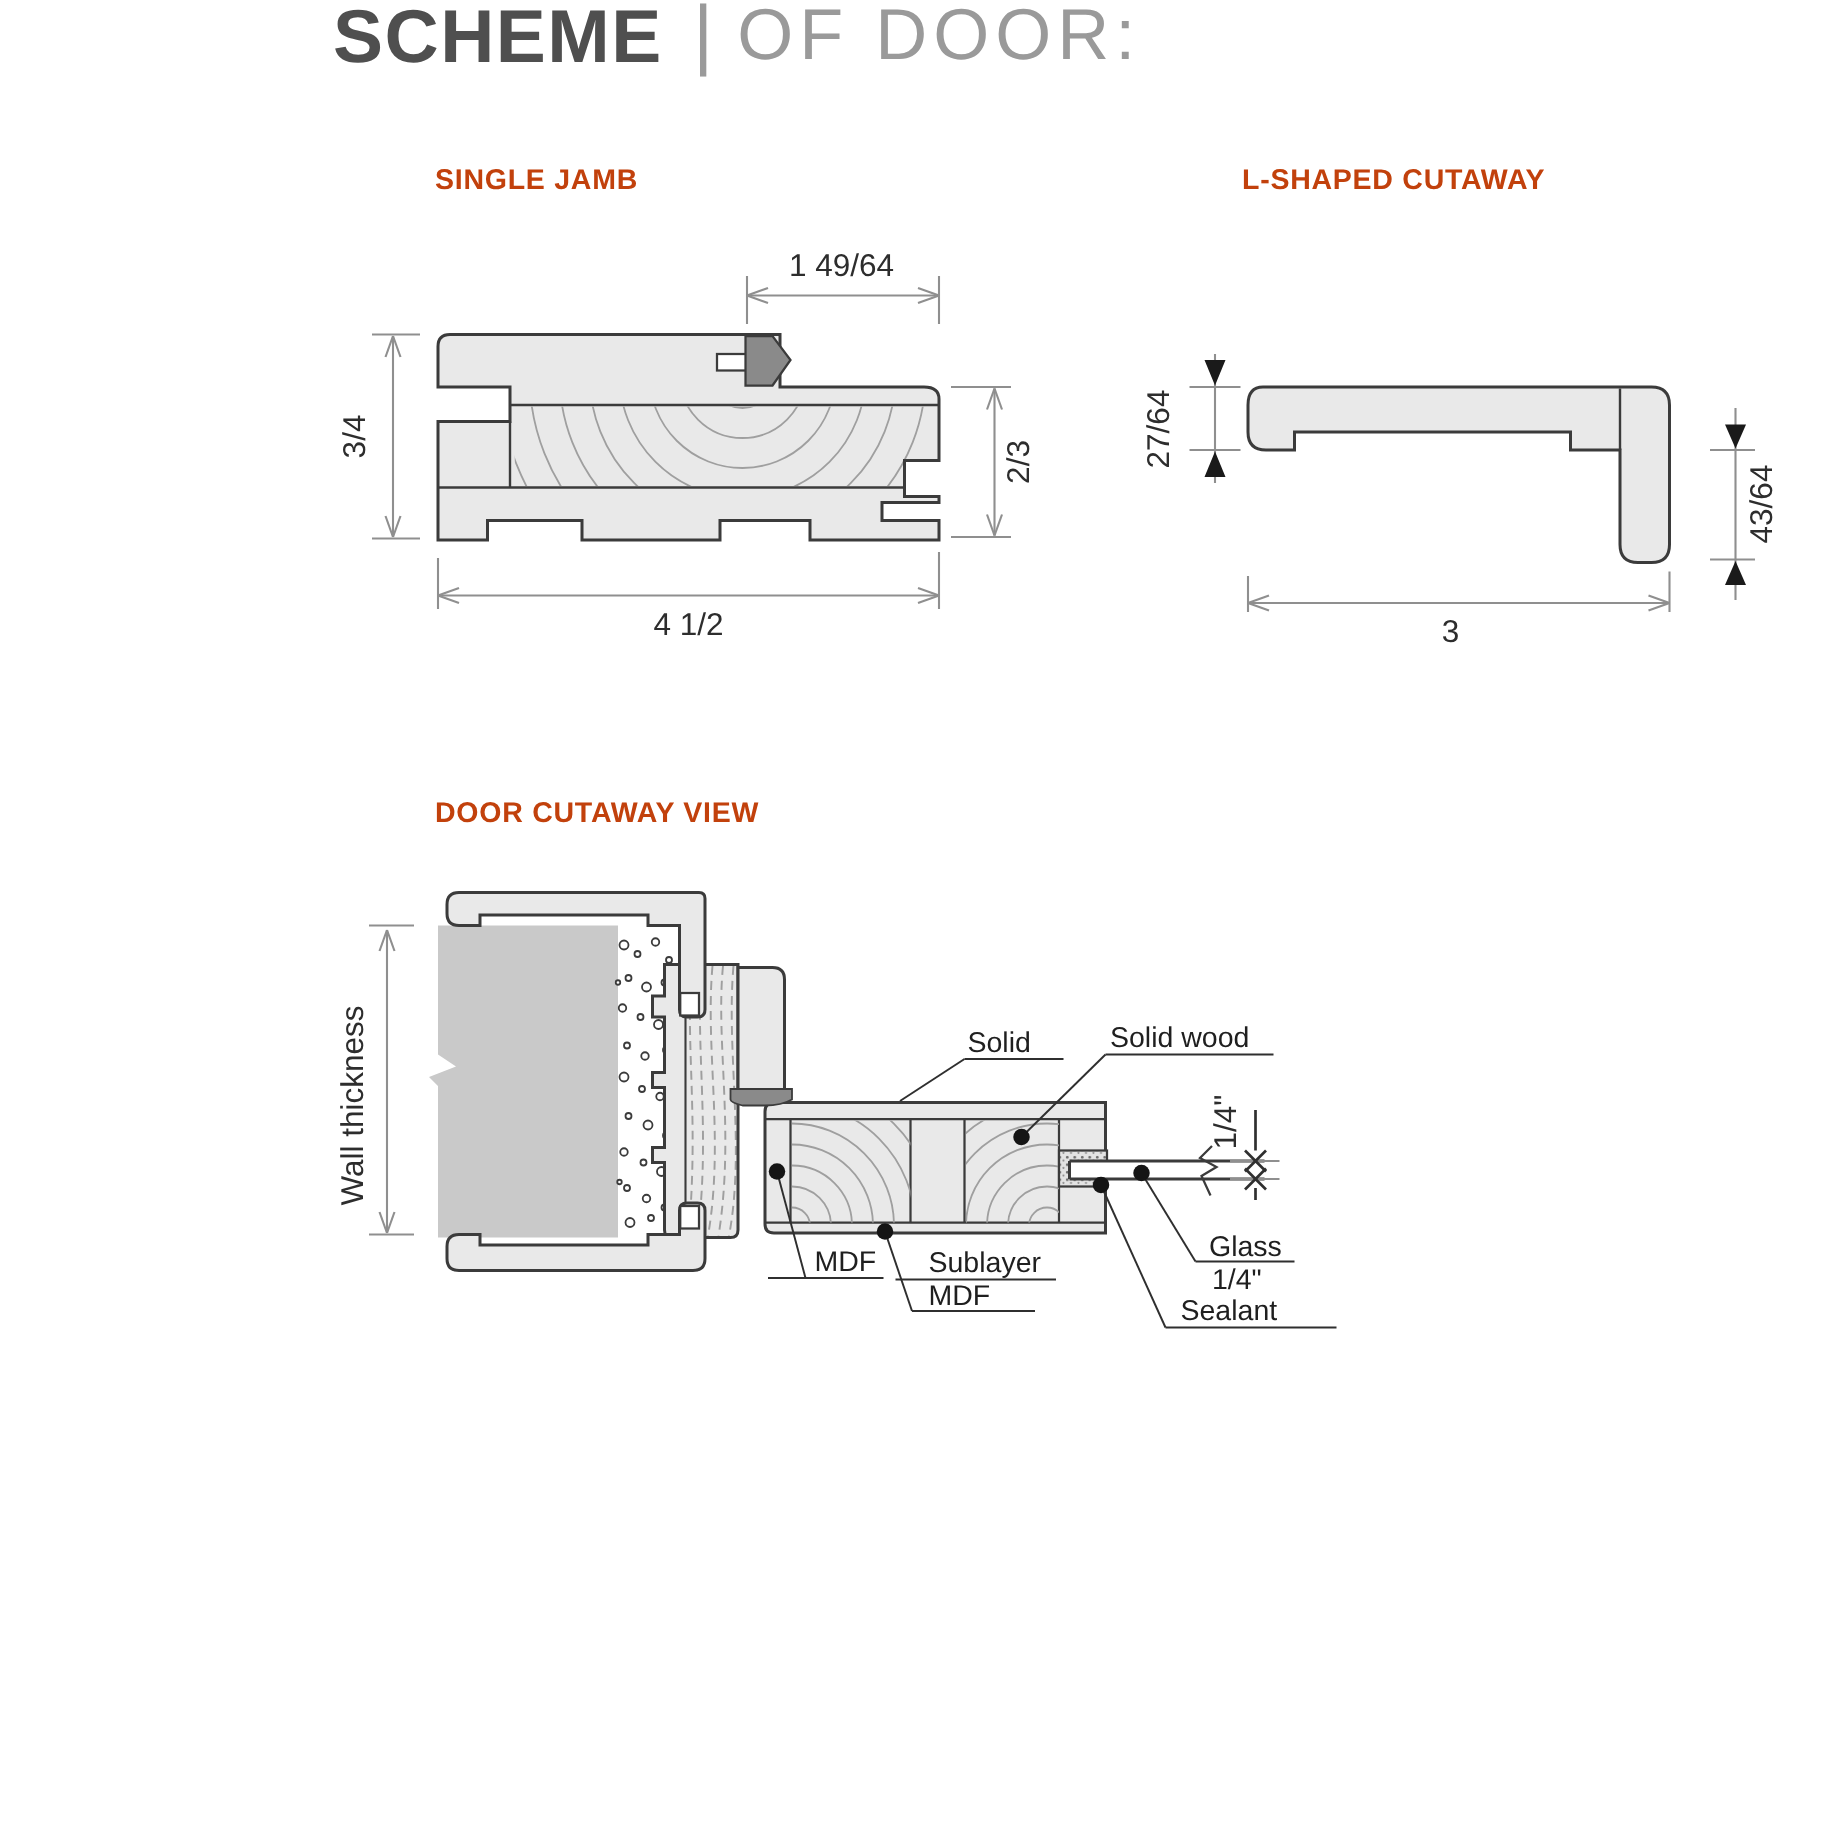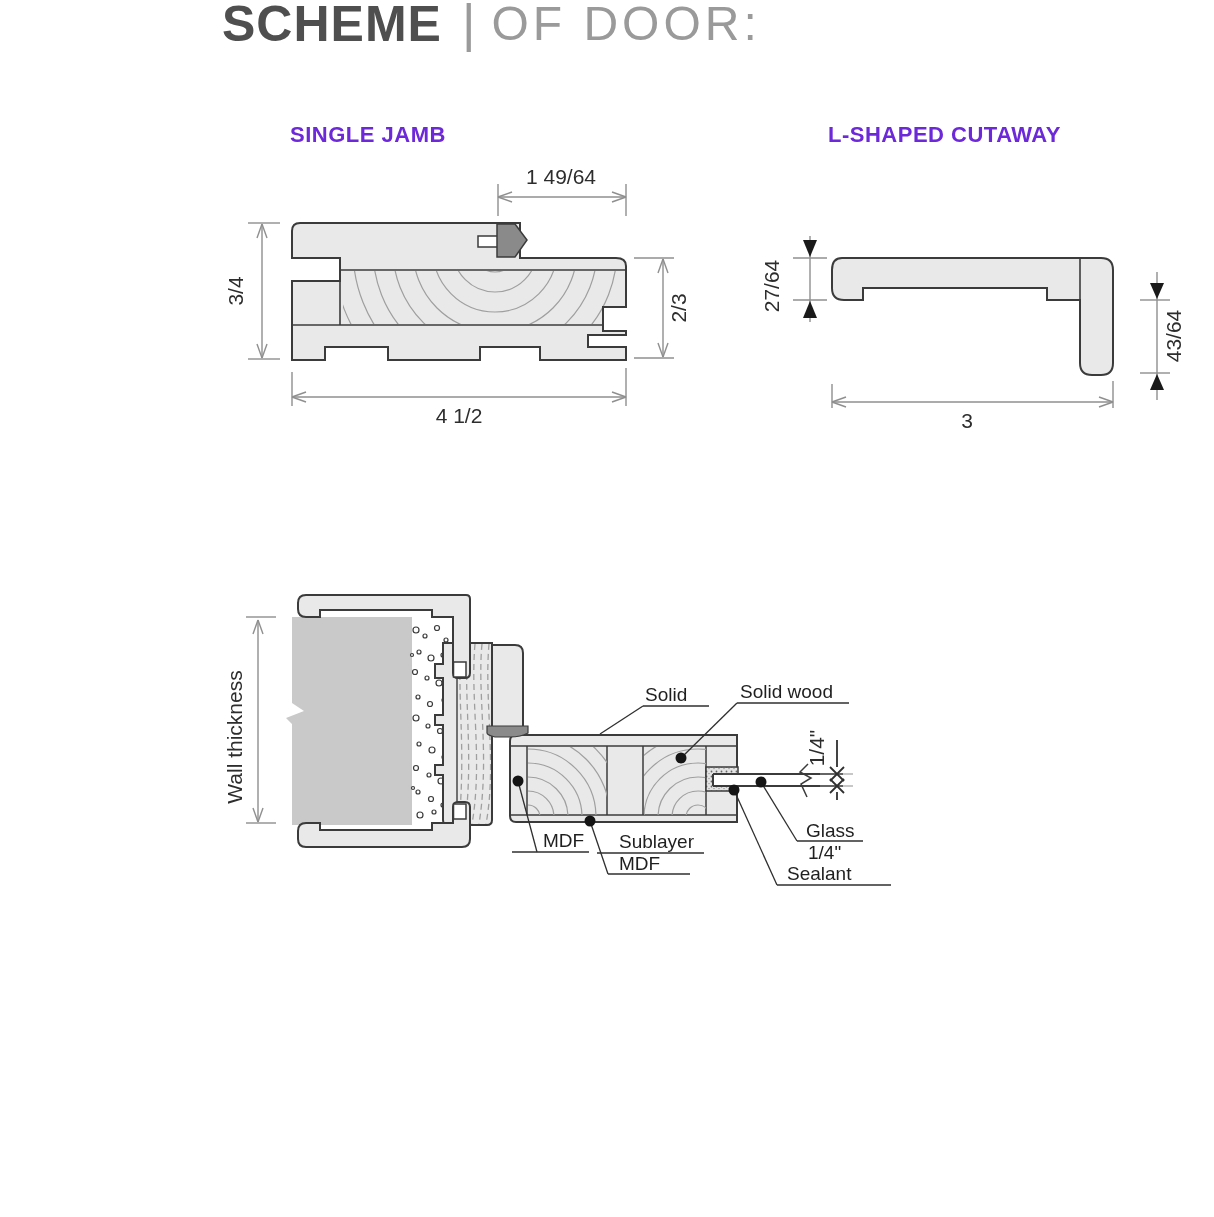--- a/index.html
+++ b/index.html
@@ -14,23 +14,22 @@
   .main-title .t-bold{
     font-size:50px;font-weight:700;color:#4f4f4f;letter-spacing:1px;line-height:60px;
   }
   .main-title .t-div{
     font-size:52px;font-weight:100;color:#9a9a9a;line-height:58px;margin:0 16px 0 20px;
   }
   .main-title .t-light{
     font-size:48px;font-weight:100;color:#9a9a9a;letter-spacing:4px;line-height:60px;
   }
   .sec-h{
-    position:absolute;font-size:22px;font-weight:700;color:#6d28d9;letter-spacing:0.5px;
+    position:absolute;font-size:19px;font-weight:700;color:#c2410c;letter-spacing:0.5px;
     white-space:nowrap;
-    margin-top:12px;
   }
   #h-single{left:290px;top:110px;}
   #h-casing{left:828px;top:110px;}
   #h-cutaway{left:290px;top:532px;}
   svg{position:absolute;left:0;top:0;font-family:"Liberation Sans",sans-serif;}
   .dim-text{fill:#2d2d2d;font-size:21px;}
   .lbl-text{fill:#1f1f1f;font-size:19px;}
 </style>
 </head>
 <body>
@@ -38,20 +37,21 @@
 <div class="canvas">
 
   <div class="main-title">
     <span class="t-bold">SCHEME</span>
     <span class="t-div">|</span>
     <span class="t-light">OF DOOR:</span>
   </div>
 
   <div id="h-single" class="sec-h">SINGLE JAMB</div>
   <div id="h-casing" class="sec-h">L-SHAPED CUTAWAY</div>
+  <div id="h-cutaway" class="sec-h">DOOR CUTAWAY VIEW</div>
 
   <svg width="1214" height="1217" viewBox="0 0 1214 1217">
     <defs>
       <clipPath id="clip-sj-grain">
         <path d="M343,271 H625 V307 H603 V324 H343 Z"></path>
       </clipPath>
       <clipPath id="clip-door-grain1">
           <rect x="528" y="747" width="79" height="68"></rect>
         </clipPath>
       <clipPath id="clip-door-grain2">

